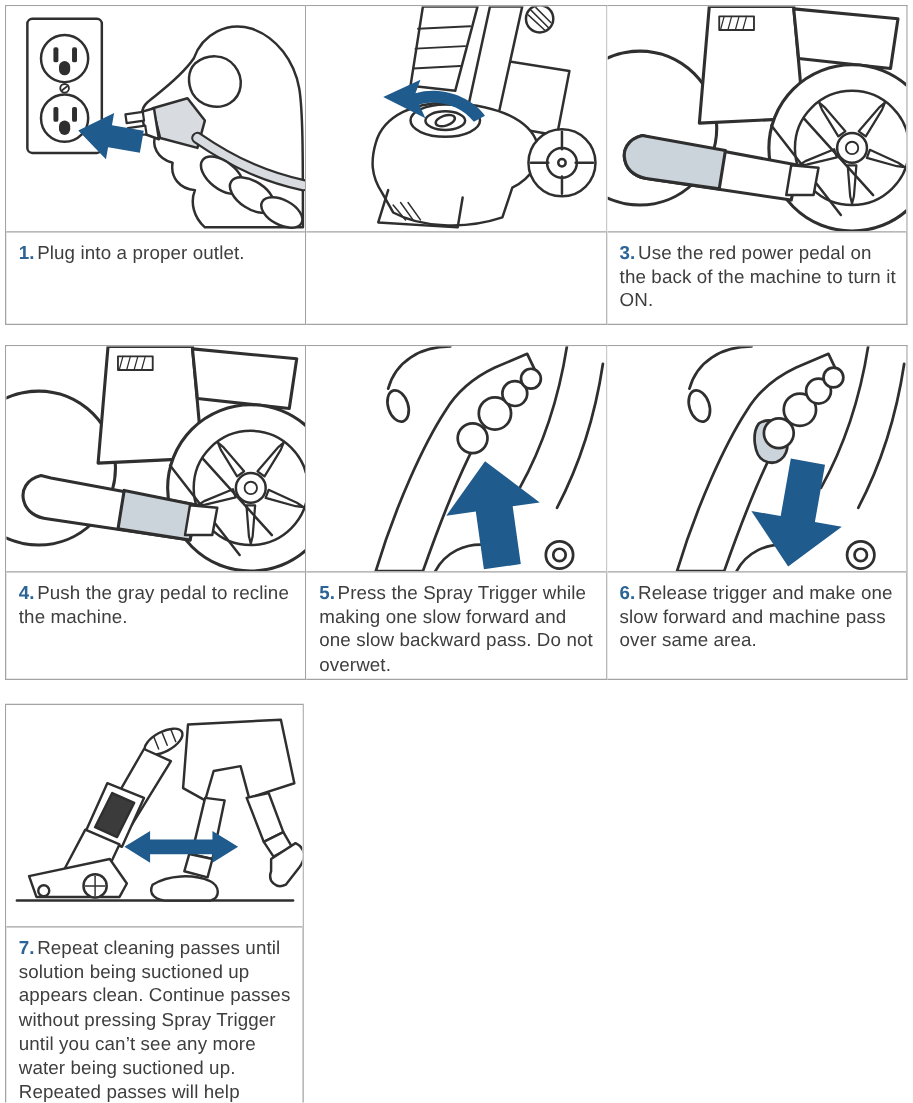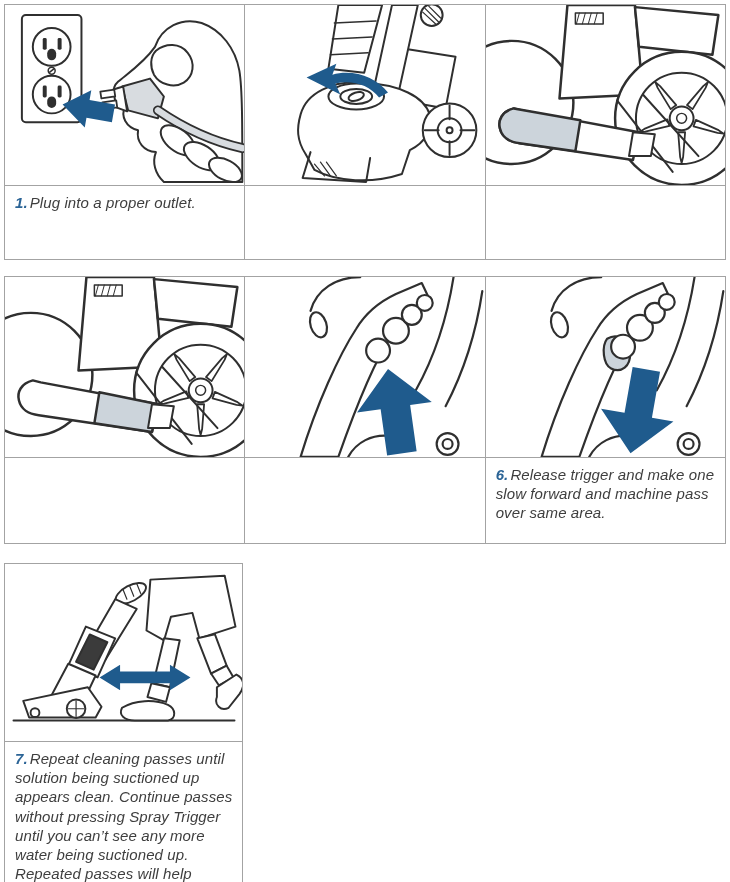--- a/index.html
+++ b/index.html
@@ -1,21 +1,21 @@
 <!DOCTYPE html>
 <html><head>
 <meta charset="utf-8">
 <style>
   html,body{margin:0;padding:0;}
   body{
     width:730px;height:882px;background:#ffffff;overflow:hidden;position:relative;
     font-family:"Liberation Sans",sans-serif;color:#3e3e3e;
   }
   .sheet{position:absolute;top:4px;left:4px;width:722px;}
-  .row{display:flex;font-style:italic;}
+  .row{display:flex;}
   .row-2{margin-top:16px;}
   .row-3{margin-top:19px;}
   .cell{
     flex:1 1 0;min-width:0;background:#fff;
     border:1px solid #a3a3a3;display:flex;flex-direction:column;
   }
   .cell + .cell{border-left:none;}
   .row-3 .cell{flex:0 0 auto;width:237px;}
   .art{border-bottom:1px solid #a3a3a3;overflow:hidden;background:#fff;}
   .row-1 .art,.row-2 .art{height:180px;}
@@ -136,20 +136,23 @@
             <circle cx="197" cy="114" r="12" stroke-width="2"></circle>
             <circle cx="197" cy="114" r="5" stroke-width="1.5"></circle>
             <path d="M158,90 L214,152" fill="none" stroke-width="2"></path>
             <path d="M132,96 L188,168" fill="none" stroke-width="2"></path>
             <path d="M28,104 C16,107 12,116 14,124 C16,133 24,138 34,139 L148,156 L154,128 L36,106 Z"></path>
             <path d="M28,104 C16,107 12,116 14,124 C16,133 24,138 34,139 L90,147 L95,116 Z" fill="#ccd4db"></path>
             <polygon points="148,128 170,130 166,152 144,152" stroke-width="2"></polygon>
           </g>
         </svg>
       </div>
+      <div class="caption">
+        <span class="num">3.</span><span>Use the red power pedal on the back of the machine to turn it ON.</span>
+      </div>
     </div>
   </div>
 
   <div class="row row-2">
 
     <div class="cell">
       <div class="art">
         <svg viewBox="0 0 241 181">
           <g stroke="#2f2f2f" stroke-width="2.5" fill="#fff" stroke-linejoin="round" stroke-linecap="round">
             <circle cx="26" cy="98" r="62"></circle>
@@ -172,20 +175,23 @@
             <circle cx="197" cy="114" r="12" stroke-width="2"></circle>
             <circle cx="197" cy="114" r="5" stroke-width="1.5"></circle>
             <path d="M158,90 L214,152" fill="none" stroke-width="2"></path>
             <path d="M132,96 L188,168" fill="none" stroke-width="2"></path>
             <path d="M28,104 C16,107 12,116 14,124 C16,133 24,138 34,139 L148,156 L154,128 L36,106 Z"></path>
             <path d="M95,116 L154,128 L148,156 L90,147 Z" fill="#ccd4db"></path>
             <polygon points="148,128 170,130 166,152 144,152" stroke-width="2"></polygon>
           </g>
         </svg>
       </div>
+      <div class="caption">
+        <span class="num">4.</span><span>Push the gray pedal to recline the machine.</span>
+      </div>
     </div>
 
     <div class="cell">
       <div class="art">
         <svg viewBox="0 0 241 181">
           <g stroke="#2f2f2f" stroke-width="2.2" fill="none" stroke-linecap="round" stroke-linejoin="round">
             <path d="M210,0 C204,38 192,78 172,114"></path>
             <path d="M239,14 C233,54 222,92 202,130"></path>
             <path d="M66,34 C72,12 92,0 116,0"></path>
             <ellipse cx="74" cy="48" rx="8" ry="13" transform="rotate(-18 74 48)" fill="#fff"></ellipse>
@@ -193,20 +199,23 @@
             <circle cx="134" cy="74" r="12" fill="#fff"></circle>
             <circle cx="152" cy="54" r="13" fill="#fff"></circle>
             <circle cx="168" cy="38" r="10" fill="#fff"></circle>
             <circle cx="181" cy="26" r="8" fill="#fff"></circle>
             <path d="M104,181 C112,166 128,158 146,160"></path>
             <circle cx="204" cy="168" r="11" fill="#fff"></circle>
             <circle cx="204" cy="168" r="5"></circle>
           </g>
           <polygon points="150,92 113,131 137,131 137,178 167,178 167,131 189,131" transform="rotate(-8 151 135)" fill="#1f5b8d"></polygon>
         </svg>
+      </div>
+      <div class="caption">
+        <span class="num">5.</span><span>Press the Spray Trigger while making one slow forward and one slow backward pass. Do not overwet.</span>
       </div>
     </div>
 
     <div class="cell">
       <div class="art">
         <svg viewBox="0 0 241 181">
           <g stroke="#2f2f2f" stroke-width="2.2" fill="none" stroke-linecap="round" stroke-linejoin="round">
             <path d="M210,0 C204,38 192,78 172,114"></path>
             <path d="M239,14 C233,54 222,92 202,130"></path>
             <path d="M66,34 C72,12 92,0 116,0"></path>

